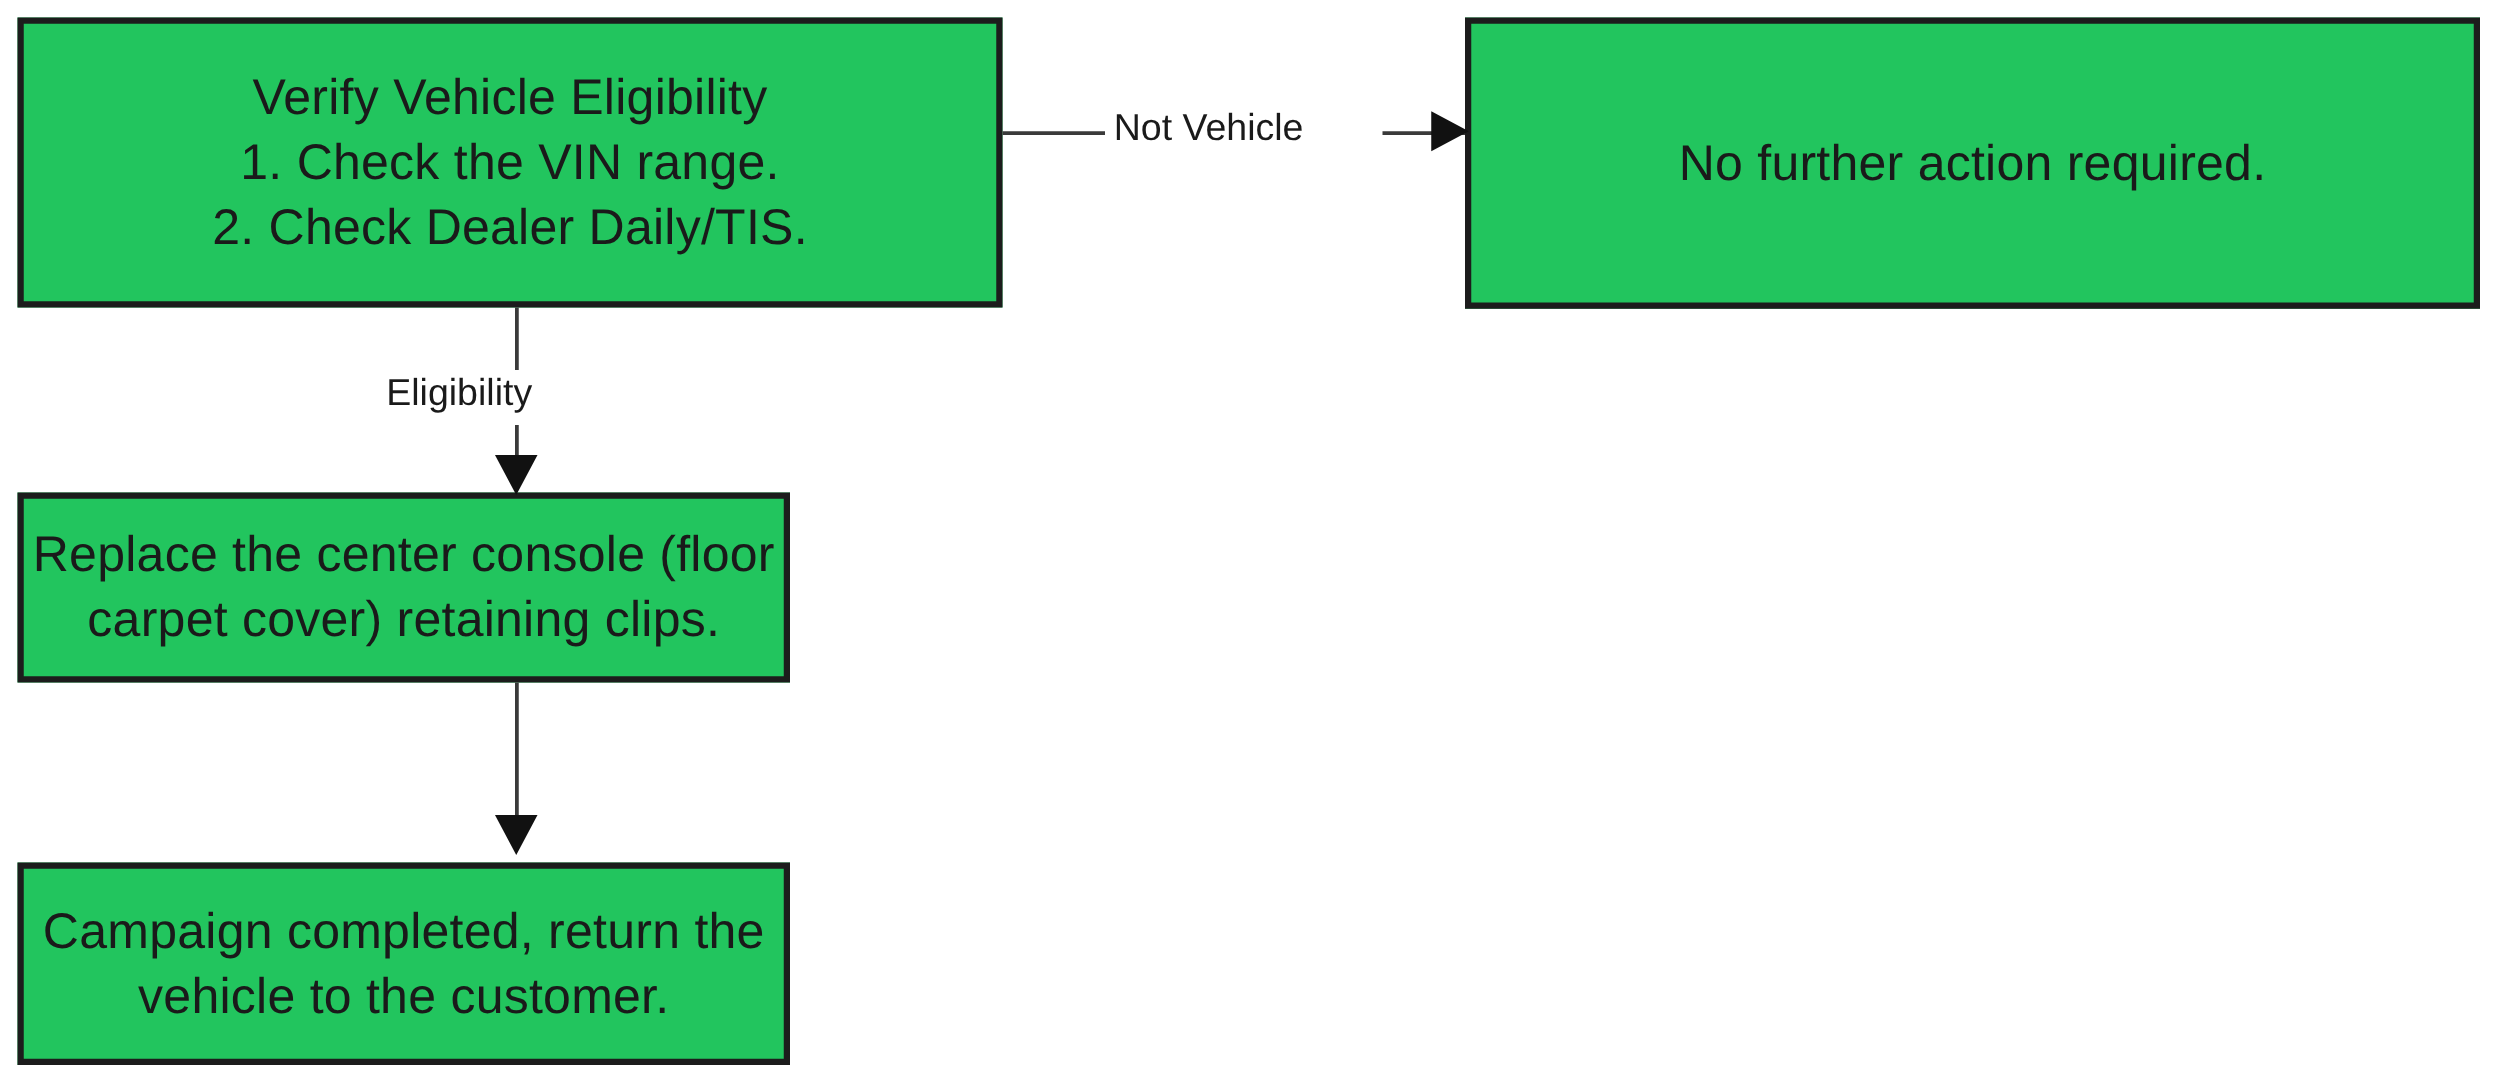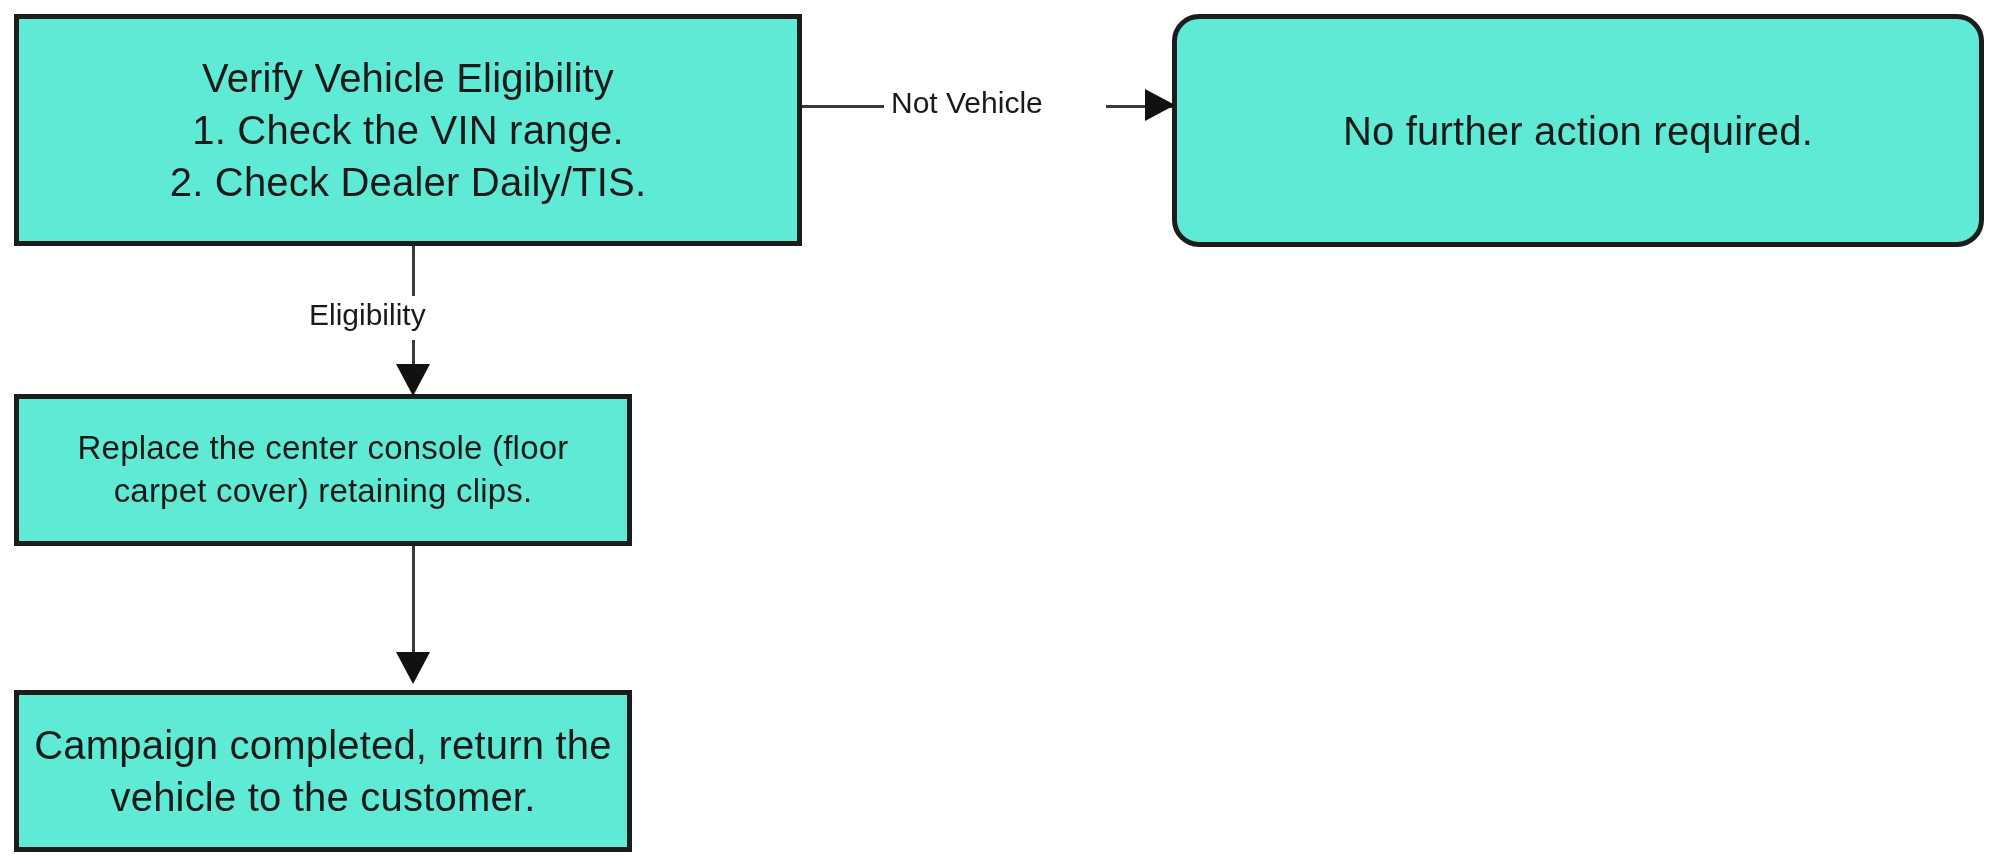--- a/index.html
+++ b/index.html
@@ -14,21 +14,21 @@
   #canvas {
     position: relative;
     width: 1999px;
     height: 865px;
     background: #ffffff;
     overflow: hidden;
   }
   .node {
     position: absolute;
     box-sizing: border-box;
-    background: #5eead4;
+    background: #22c55e;
     border: 5px solid #1c1c1c;
     display: flex;
     align-items: center;
     justify-content: center;
     text-align: center;
   }
   .node-text {
     display: block;
     line-height: 1.30;
     white-space: pre-line;
@@ -41,33 +41,32 @@
     height: 232px;
   }
   #node-verify .node-text {
     font-size: 40px;
   }
   #node-noaction {
     left: 1172px;
     top: 14px;
     width: 812px;
     height: 233px;
-    border-radius: 27px;
   }
   #node-noaction .node-text {
     font-size: 40px;
   }
   #node-replace {
     left: 14px;
     top: 394px;
     width: 618px;
     height: 152px;
   }
   #node-replace .node-text {
-    font-size: 33px;
+    font-size: 40px;
   }
   #node-complete {
     left: 14px;
     top: 690px;
     width: 618px;
     height: 162px;
   }
   #node-complete .node-text {
     font-size: 40px;
     text-align: center;

